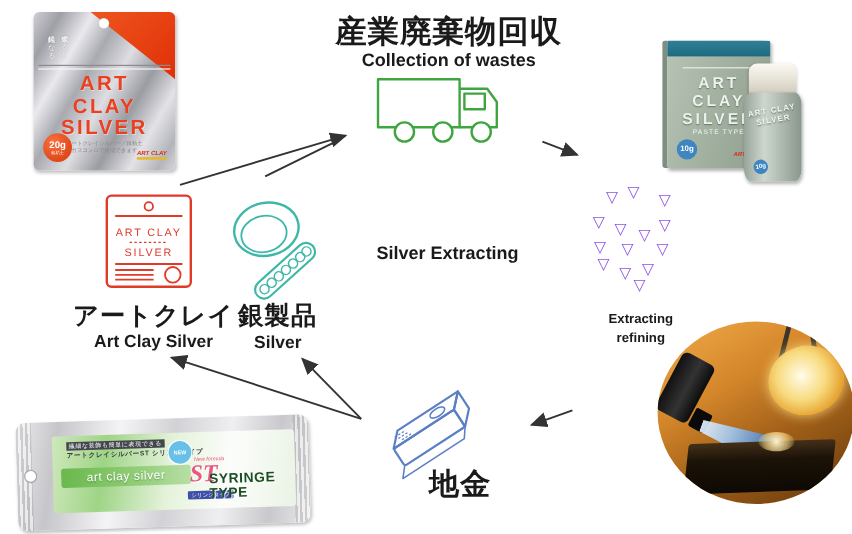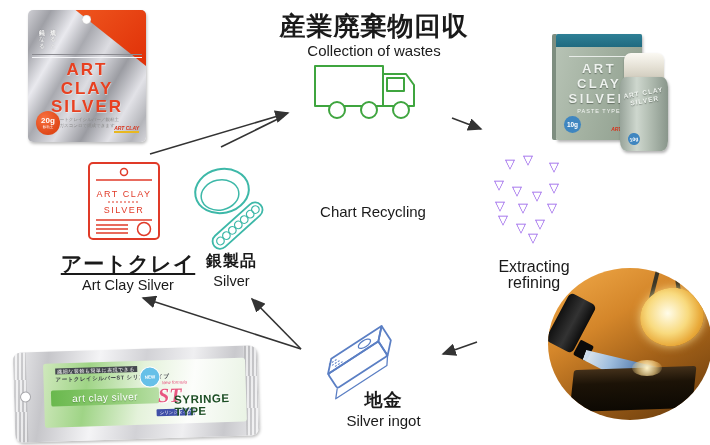--- a/index.html
+++ b/index.html
@@ -1,21 +1,21 @@
 <!DOCTYPE html>
 <html><head>
 <meta charset="utf-8">
 <style>
   html,body{margin:0;padding:0;background:#fff;}
   #stage{position:relative;width:710px;height:445px;background:#fff;overflow:hidden;
          font-family:"Liberation Sans","DejaVu Sans",sans-serif;color:#1a1a1a;}
   .abs{position:absolute;}
   .ctr{text-align:center;}
   .jp-lg{font-weight:700;letter-spacing:1px;line-height:1.1;}
-  .en-sub{font-weight:400;line-height:1.1;}
+  .en-sub{font-weight:700;line-height:1.1;}
   
   .pouch{left:28px;top:10px;width:118px;height:132px;border-radius:5px;overflow:hidden;
     background:linear-gradient(120deg,#cfcfd4 0%,#9fa0a6 12%,#e9e9ee 26%,#a9aab0 38%,#dddde2 52%,#9b9ca2 66%,#e2e2e7 80%,#b4b5ba 92%,#d6d6db 100%);
     box-shadow:1px 2px 3px rgba(0,0,0,.25);}
   .pouch-tri{right:0;top:0;width:86px;height:56px;background:linear-gradient(135deg,#f05a20,#e03008);
     clip-path:polygon(18% 0,100% 0,100% 100%);}
   .pouch-hole{left:54px;top:5px;width:9px;height:9px;border-radius:50%;background:#fff;box-shadow:0 0 1px #888 inset;}
   .pouch-corner{left:9px;top:15px;height:52px;display:flex;gap:2px;}
   .pouch-corner span{writing-mode:vertical-rl;font-size:6px;color:#fafafa;text-shadow:0 0 1px rgba(0,0,0,.35);}
   .pouch-zip{left:4px;right:4px;top:44px;height:2px;border-top:1px solid #8a8a90;border-bottom:1px solid #f5f5f8;}
@@ -92,29 +92,29 @@
     text-shadow:1px 1px 0 rgba(255,255,255,.8);}
   
   .lab-collection{left:274px;top:12px;width:200px;}
   .lab-collection .jp-lg{font-size:26px;}
   .lab-collection .en-sub{font-size:15px;margin-top:2px;}
   .lab-title{left:280px;top:198px;width:186px;}
   .lab-title .jp-lg{font-size:23px;}
   .lab-title .en-sub{font-size:15px;line-height:19px;margin-top:4px;}
   .lab-refining{left:478px;top:256px;width:112px;}
   .lab-refining .jp-lg{font-size:23px;}
-  .lab-refining .en-sub{font-size:16px;line-height:15.5px;margin-top:3px;}
+  .lab-refining .en-sub{font-size:11px;line-height:15.5px;margin-top:3px;}
   .lab-ingot{left:321px;top:391px;width:125px;}
-  .lab-ingot .jp-lg{font-size:18px;}
+  .lab-ingot .jp-lg{font-size:25px;}
   .lab-ingot .en-sub{font-size:15px;margin-top:2px;}
   .lab-artclay{left:48px;top:252px;width:160px;}
-  .lab-artclay .jp-lg{font-size:21px;text-decoration:underline;}
+  .lab-artclay .jp-lg{font-size:21px;}
   .lab-artclay .en-sub{font-size:14.5px;margin-top:3px;}
   .lab-goods{left:184px;top:252px;width:95px;}
-  .lab-goods .jp-lg{font-size:16px;}
+  .lab-goods .jp-lg{font-size:21px;}
   .lab-goods .en-sub{font-size:14.5px;margin-top:4px;}
   
   .tri{position:absolute;font-size:13px;color:#9055e8;line-height:13px;}
   svg{position:absolute;overflow:visible;}
   .arrows{left:0;top:0;pointer-events:none;}
 </style>
 </head>
 <body>
 
 <div id="stage">
@@ -211,21 +211,21 @@
     <div class="abs flame"></div>
     <div class="abs tong1"></div>
     <div class="abs tong2"></div>
     <div class="abs crucible"></div>
     <div class="abs mold"></div>
     <div class="abs pour"></div>
   </div>
 
   <div class="abs ctr lab-title">
     <div class="en-sub">
-      <div>Chart Recycling</div>
+      <div>Silver Extracting</div>
     </div>
   </div>
 
   <svg class="abs" style="left:86px;top:160px;" width="76" height="82" viewBox="0 0 76 82">
     <g fill="none" stroke="#e03a28" stroke-width="2" stroke-linejoin="round">
       <rect x="3" y="3" width="70" height="76" rx="4"></rect>
       <circle cx="38" cy="12" r="3.5" stroke-width="1.5"></circle>
       <line x1="10" y1="20" x2="66" y2="20" stroke-width="1.5"></line>
       <line x1="22" y1="42" x2="54" y2="42" stroke-width="1" stroke-dasharray="2,2"></line>
       <line x1="10" y1="60" x2="66" y2="60" stroke-width="1.5"></line>
@@ -277,21 +277,20 @@
       <g stroke-width="1">
         <line x1="6" y1="-7.5" x2="15" y2="-7.5" stroke-dasharray="2,1.5"></line>
         <line x1="8" y1="-5" x2="17" y2="-5" stroke-dasharray="2,1.5"></line>
         <line x1="10" y1="-2.5" x2="19" y2="-2.5" stroke-dasharray="2,1.5"></line>
       </g>
     </g>
   </svg>
 
   <div class="abs ctr lab-ingot">
     <div class="jp-lg">地金</div>
-    <div class="en-sub">Silver ingot</div>
   </div>
 
   <div class="abs spouch">
     <div class="abs crimp" style="left:0;"></div>
     <div class="abs crimp" style="right:0;"></div>
     <div class="abs spouch-hole"></div>
     <div class="abs slabel">
       <div class="abs snote1">繊細な装飾も簡単に表現できる</div>
       <div class="abs snote2">アートクレイシルバーST シリンジタイプ</div>
       <div class="abs sband">

